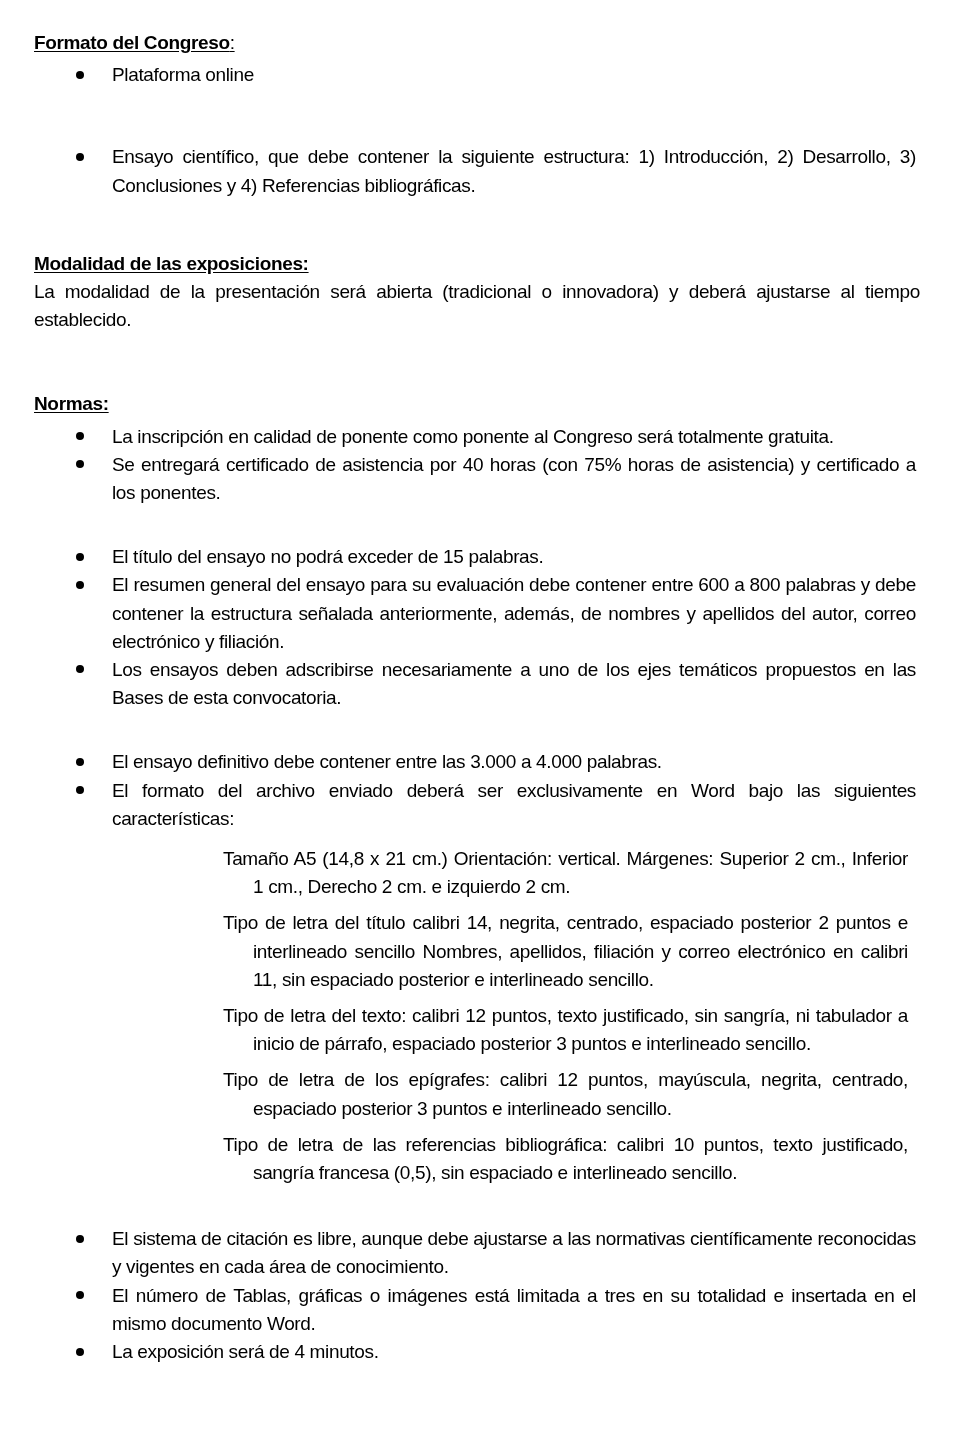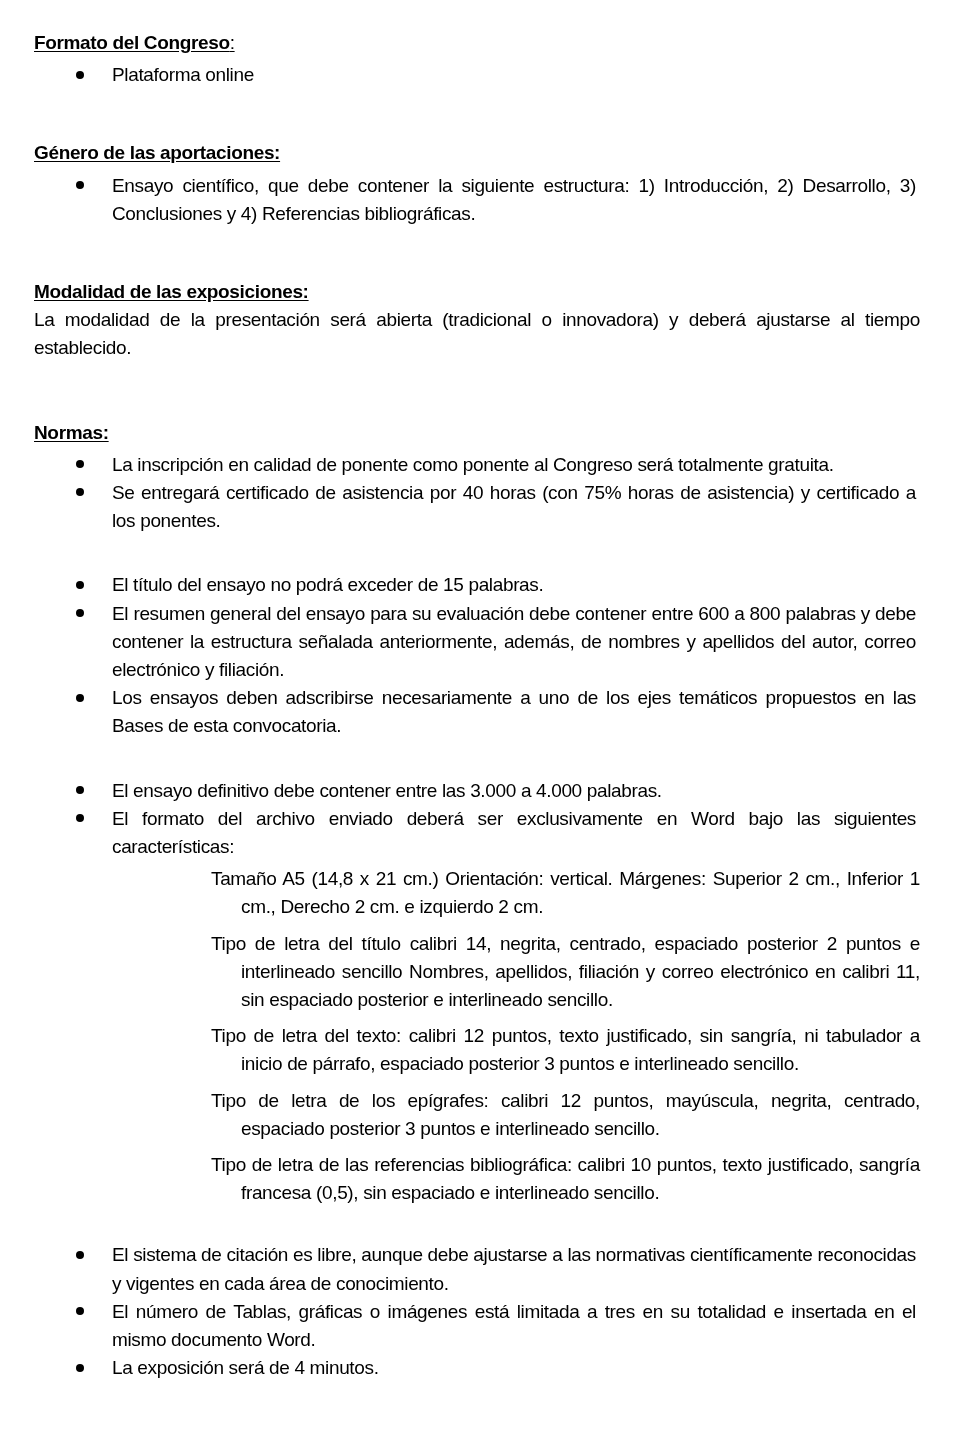--- a/index.html
+++ b/index.html
@@ -57,21 +57,21 @@
       content: "";
       display: inline-block;
       width: 8px;
       height: 8px;
       border-radius: 50%;
       background: #000;
       vertical-align: middle;
       margin-top: -3px;
     }
     .sub-list {
-      margin: 0;
+      margin: 12px;
       padding: 0;
       list-style: none;
     }
     .sub-list li {
       margin-left: 177px;
       padding-left: 30px;
       text-indent: -30px;
       text-align: justify;
       margin-bottom: 8px;
     }
@@ -89,21 +89,20 @@
   <div>
     <span class="heading"><span>Formato del Congreso</span><span class="colon-normal">:</span></span>
     <ul class="bullets">
       <li><span class="bullet"></span><span>Plataforma online</span></li>
     </ul>
   </div>
 
   <div class="gap-sec1"></div>
 
   <div>
-    <span class="heading">Género de las aportaciones:</span>
     <ul class="bullets">
       <li><span class="bullet"></span><span>Ensayo científico, que debe contener la siguiente estructura: 1) Introducción, 2) Desarrollo, 3)  Conclusiones y 4) Referencias bibliográficas.</span></li>
     </ul>
   </div>
 
   <div class="gap-sec2"></div>
 
   <div>
     <span class="heading">Modalidad de las exposiciones:</span>
     <div class="para">La modalidad de la presentación será abierta (tradicional o innovadora) y deberá ajustarse al tiempo establecido.</div>

